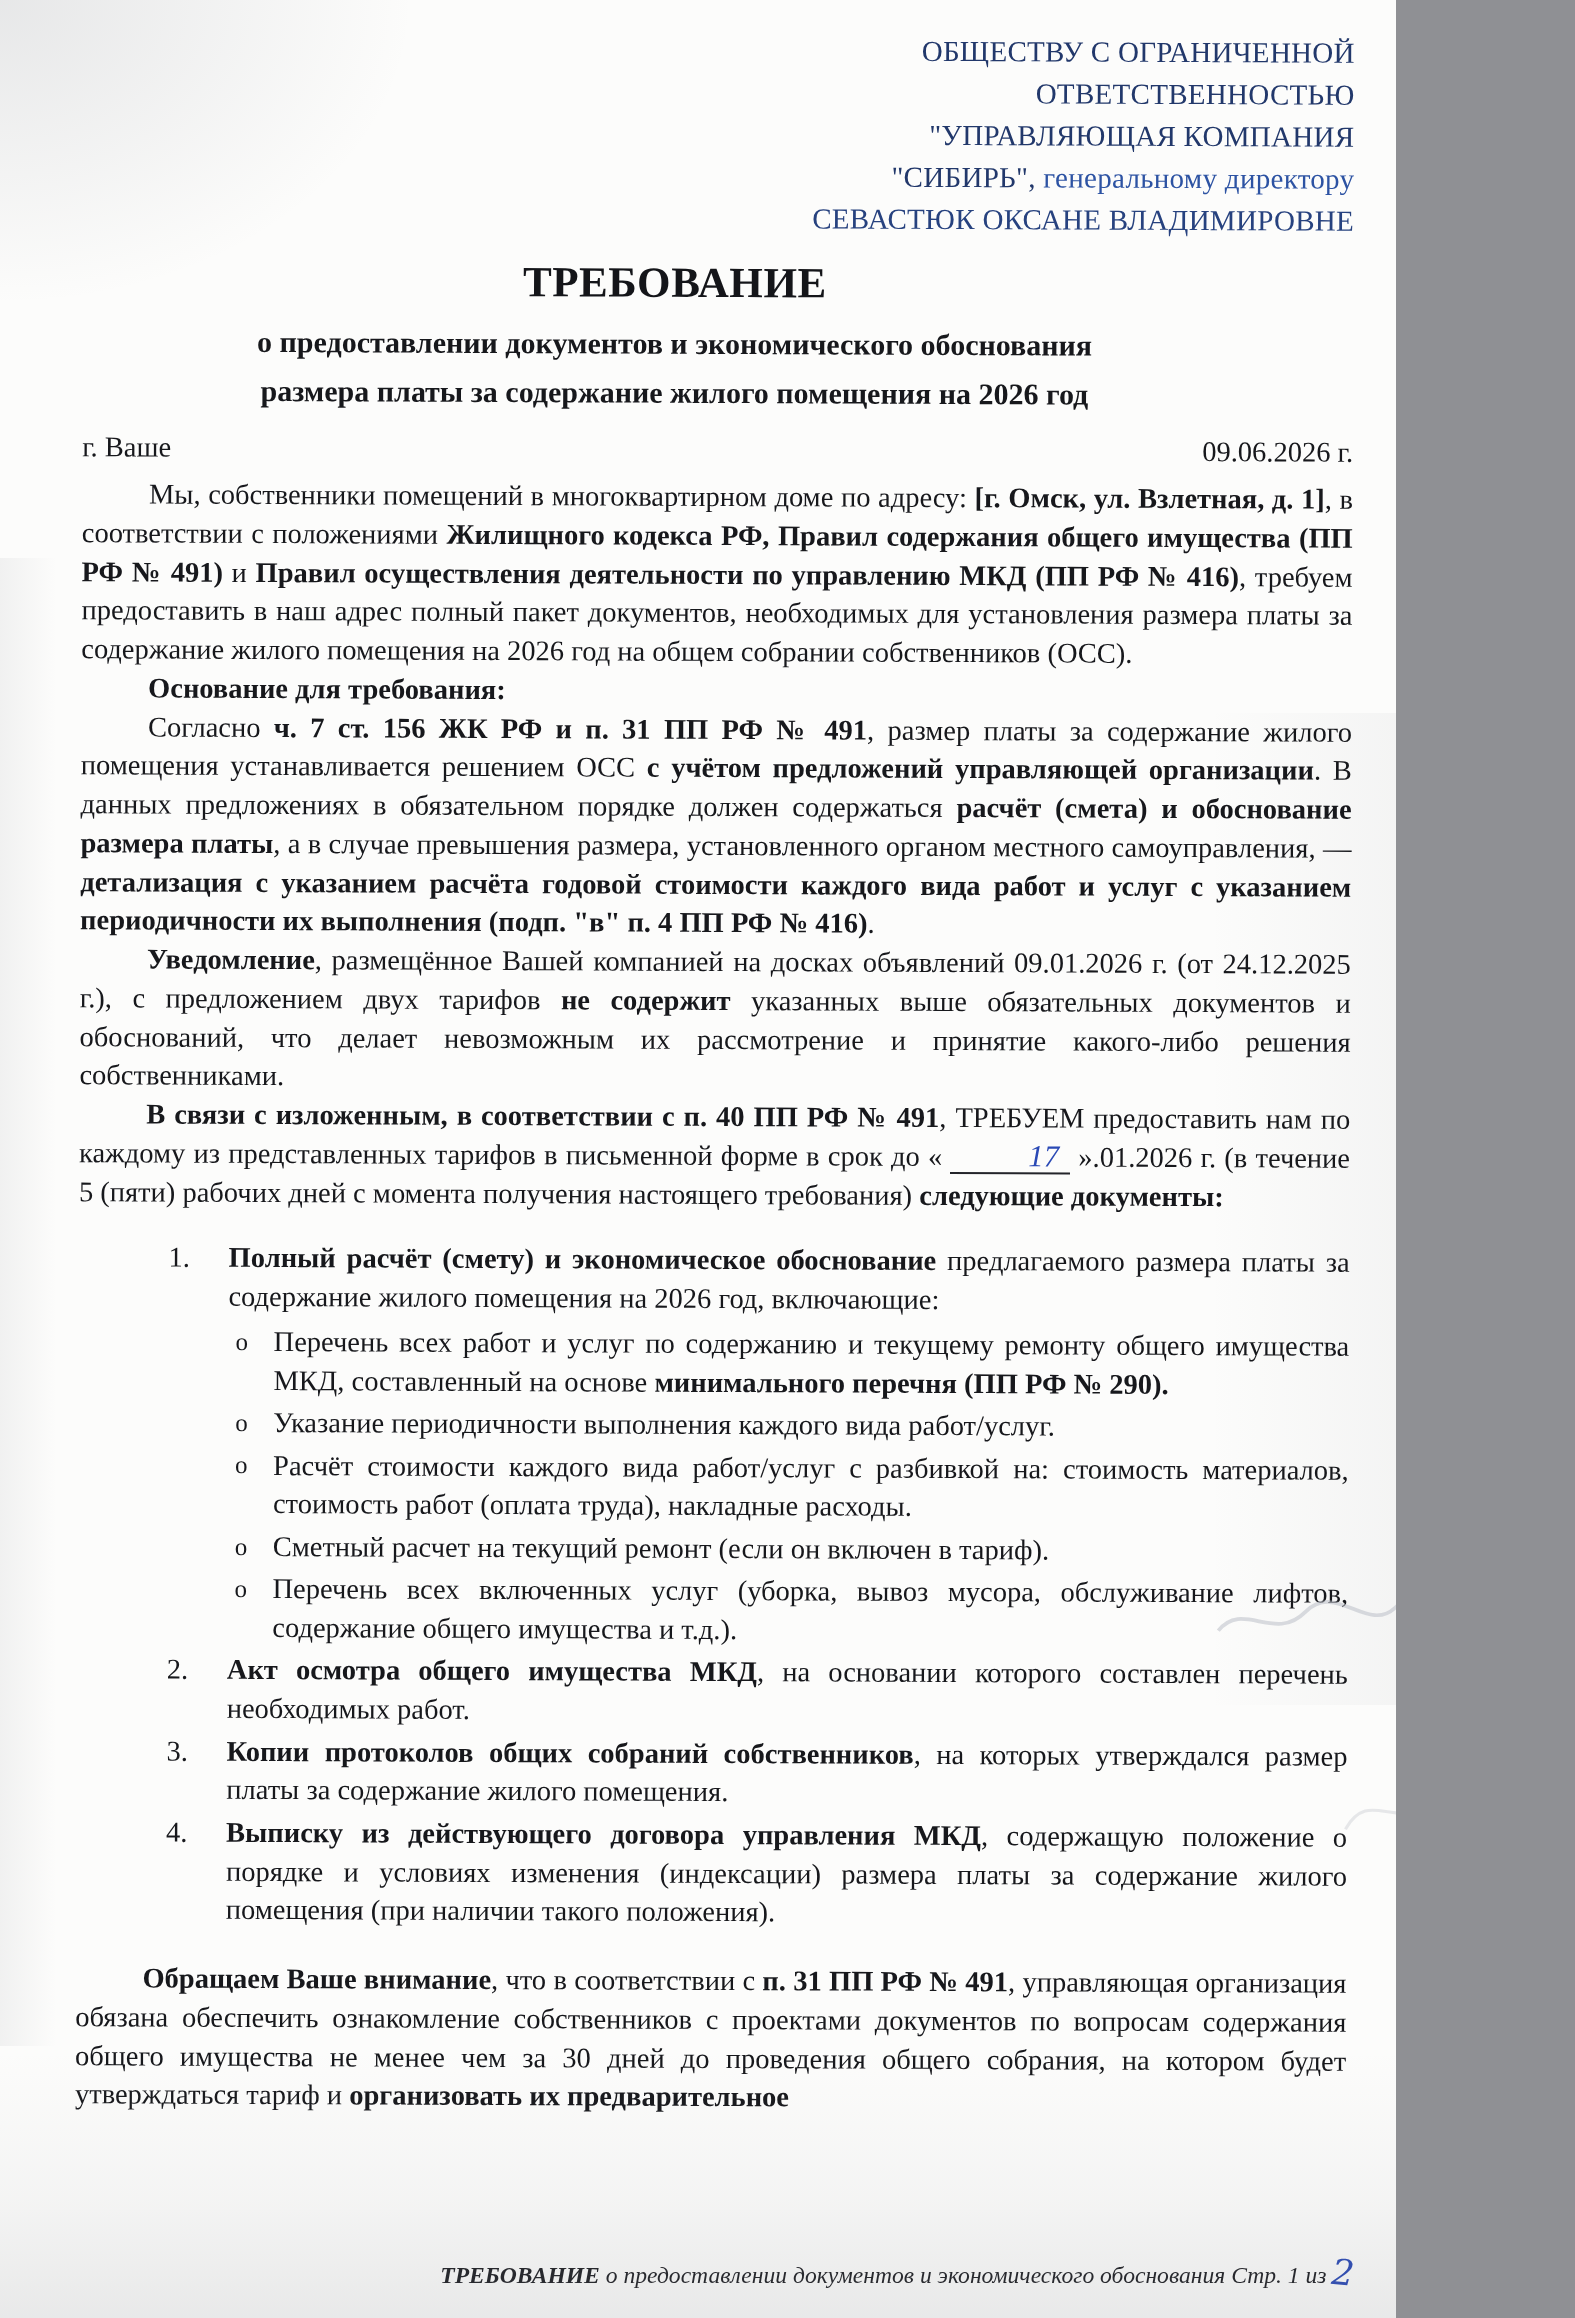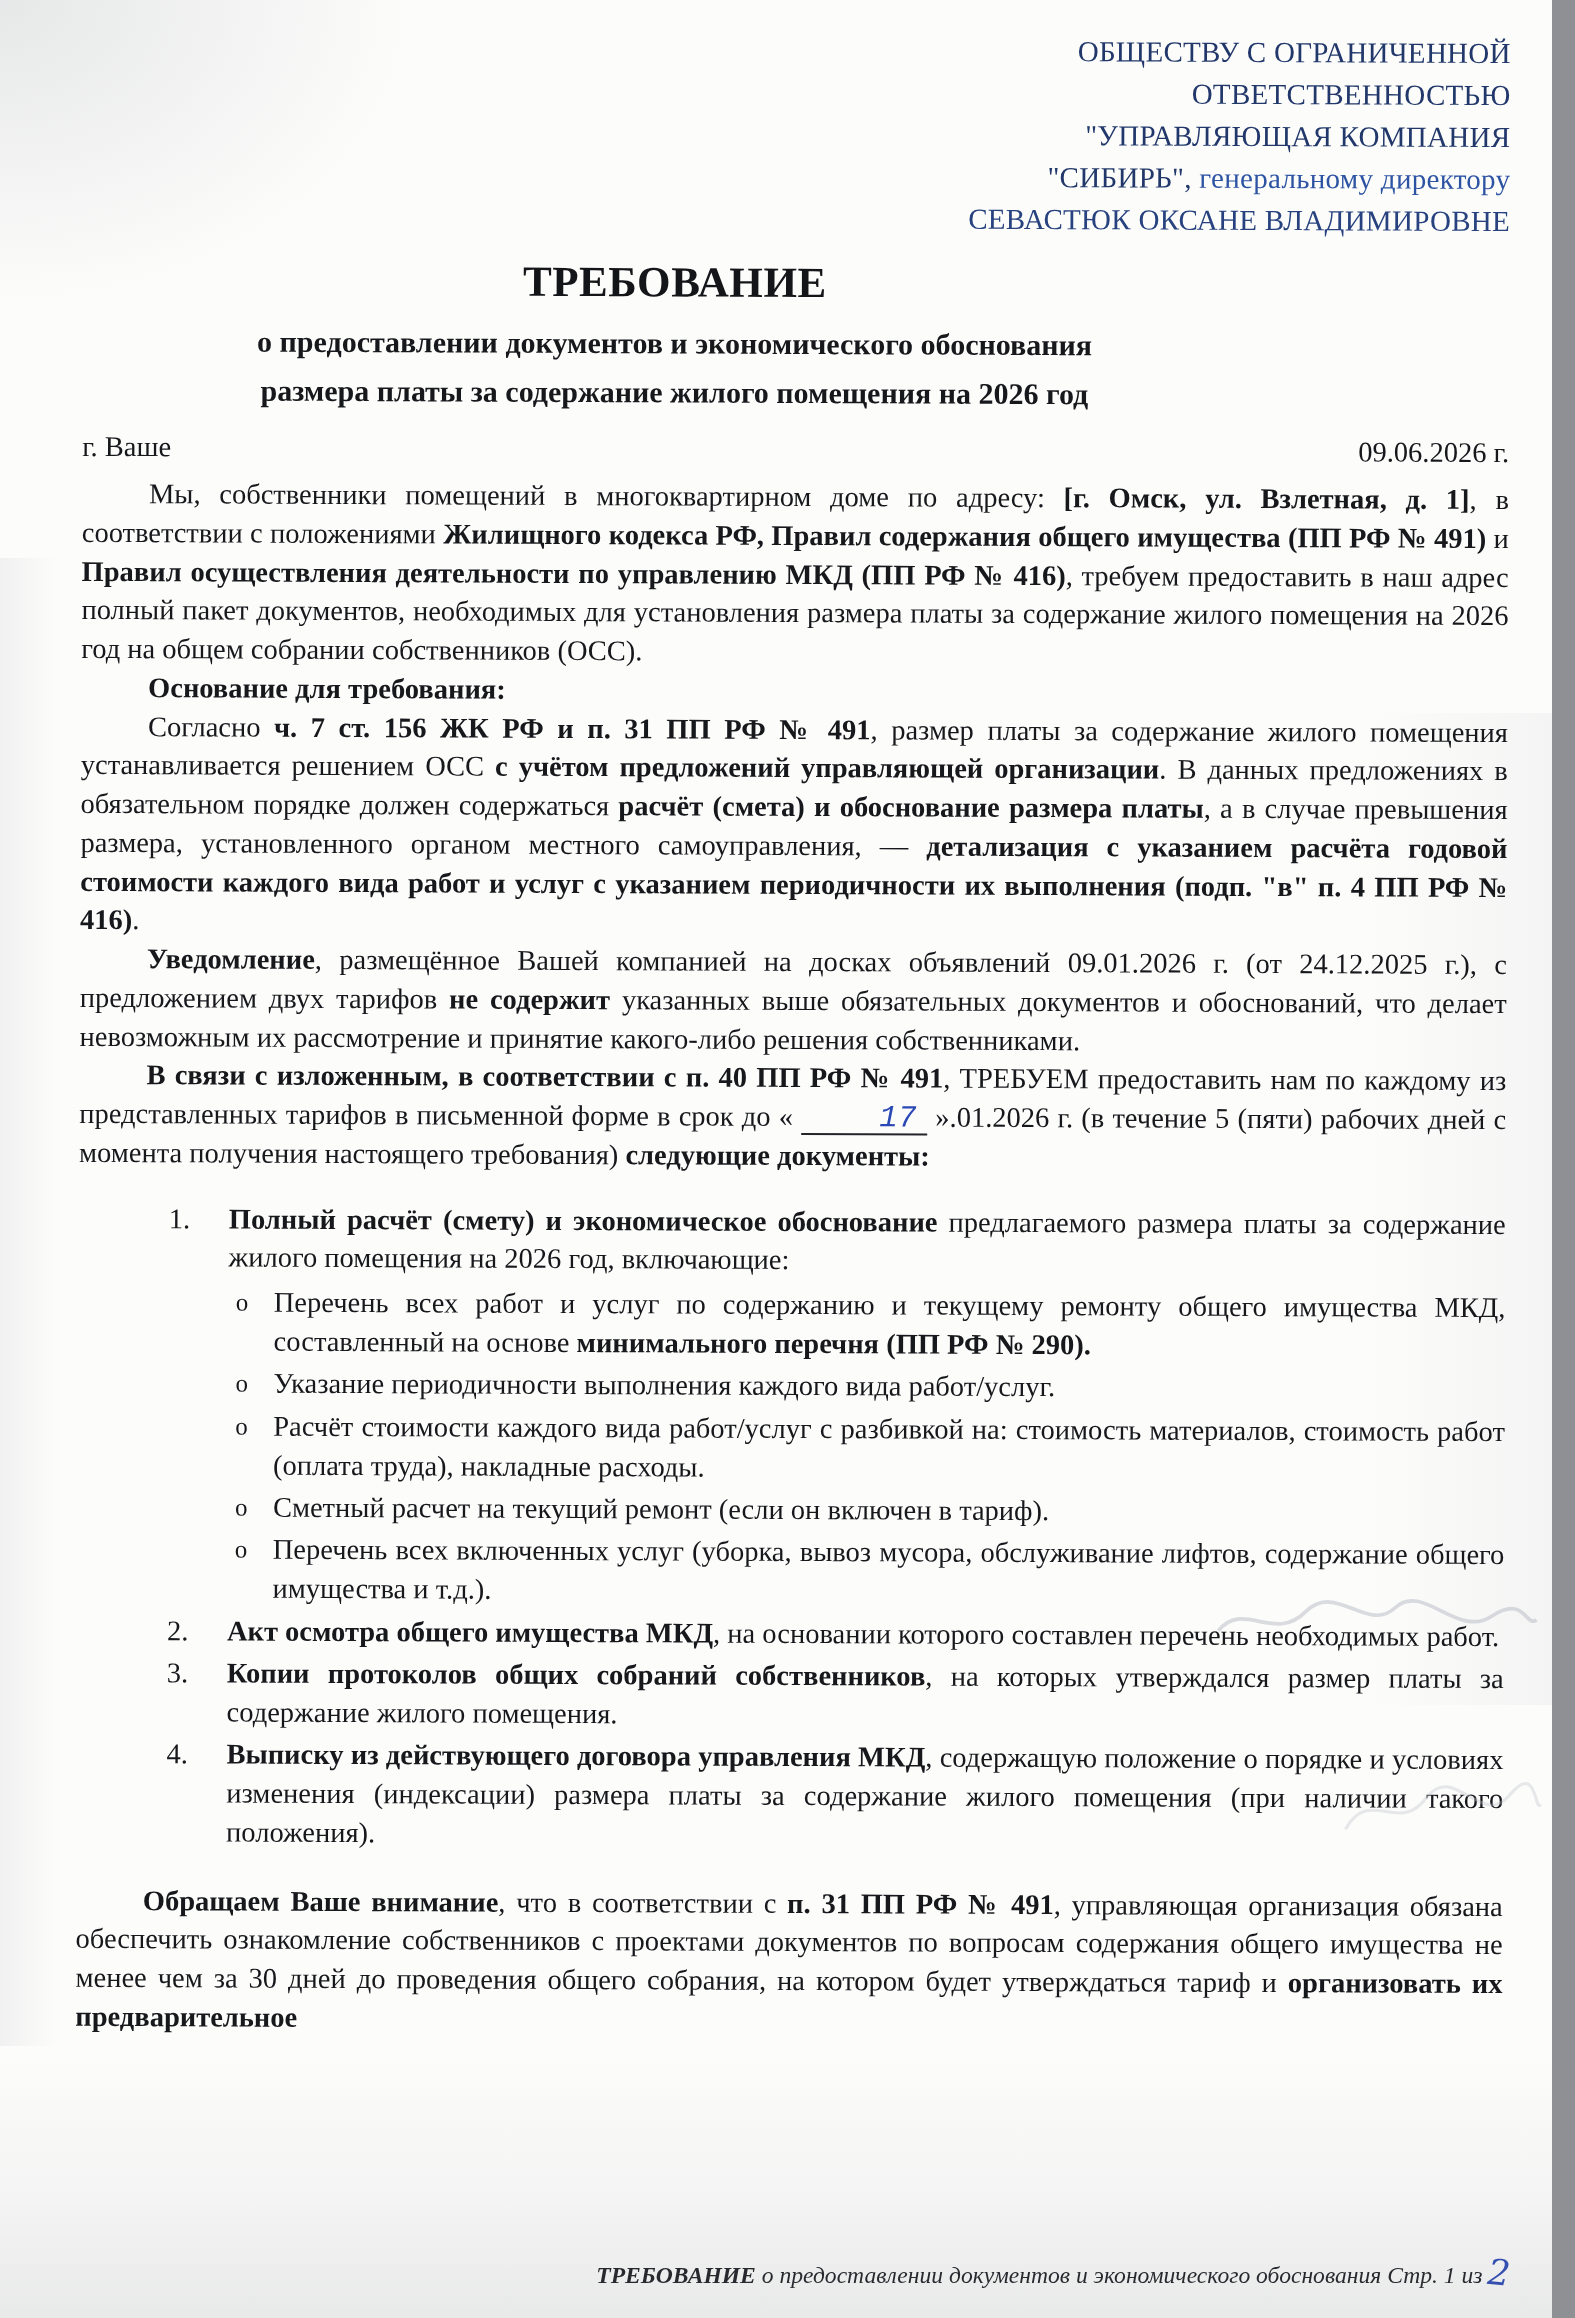--- a/index.html
+++ b/index.html
@@ -4,21 +4,21 @@
 <style>
   html,body{margin:0;padding:0;}
   body{
     width:1576px;height:2319px;
     background:#8f9094;
     font-family:"Liberation Serif", serif;
     overflow:hidden;
   }
   .page{
     position:relative;
-    width:1552px;height:2319px;
+    width:1396px;height:2319px;
     background:#fcfcfb;
     color:#17181c;
     overflow:hidden;
   }
   
   .shade{position:absolute;pointer-events:none;}
   .shade-top-left{left:0;top:0;width:471px;height:347px;
     background:radial-gradient(ellipse at 0% 0%, rgba(120,124,134,0.16), rgba(120,124,134,0.0) 62%);}
   .shade-bottom{left:0;bottom:0;width:100%;height:267px;
     background:linear-gradient(180deg, rgba(130,133,140,0) 0%, rgba(138,141,148,0.07) 55%, rgba(120,123,130,0.15) 100%);}
@@ -70,21 +70,21 @@
   .seg-i{font-style:italic;}
   .seg-bi{font-style:italic;font-weight:bold;}
   .seg-blank{
     display:inline-block;
     min-width:74px;
     padding:0 11px 1.2px 11px;
     border-bottom:2.5px solid #23242a;
     text-align:center;
     color:#2a49b5;
     font-style:italic;
-    font-family:Liberation Mono, monospace;
+    font-family:Liberation Serif, serif;
     font-size:1.08em;
     line-height:0.95;
   }
   .seg-hw2{
     color:#2a49b5;
     font-style:italic;
     font-family:"DejaVu Serif", serif;
     display:inline-block;
     font-size:1.5em;
     transform:rotate(5deg) translateY(1.9px);

